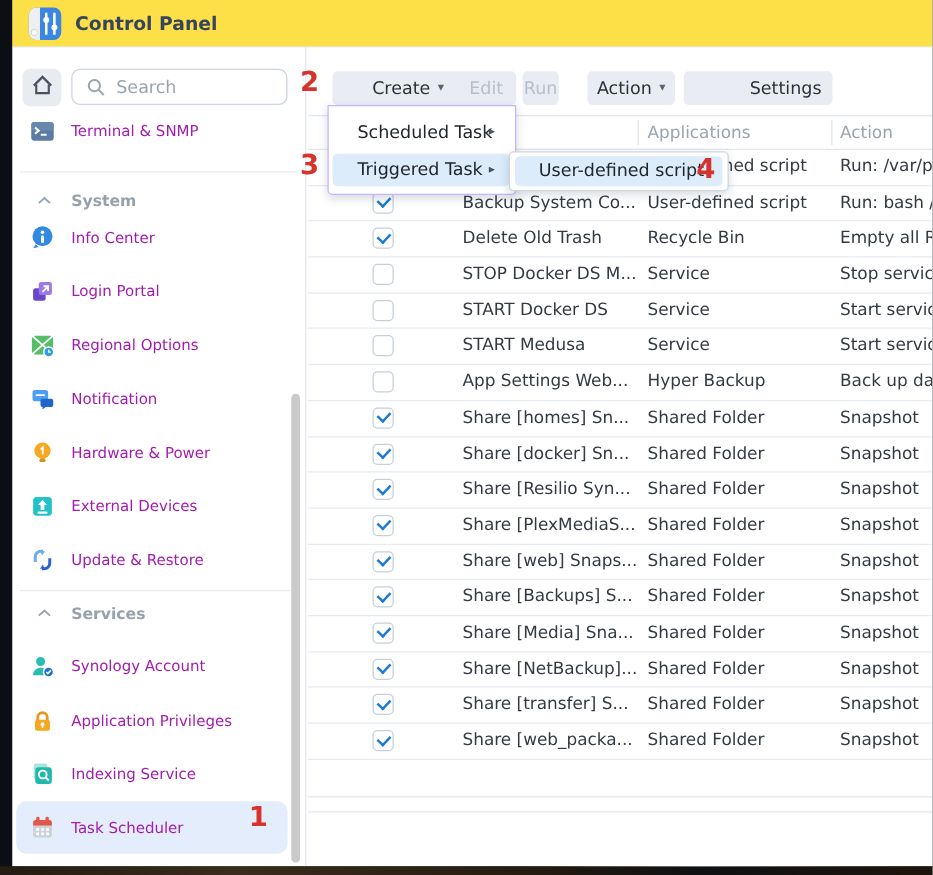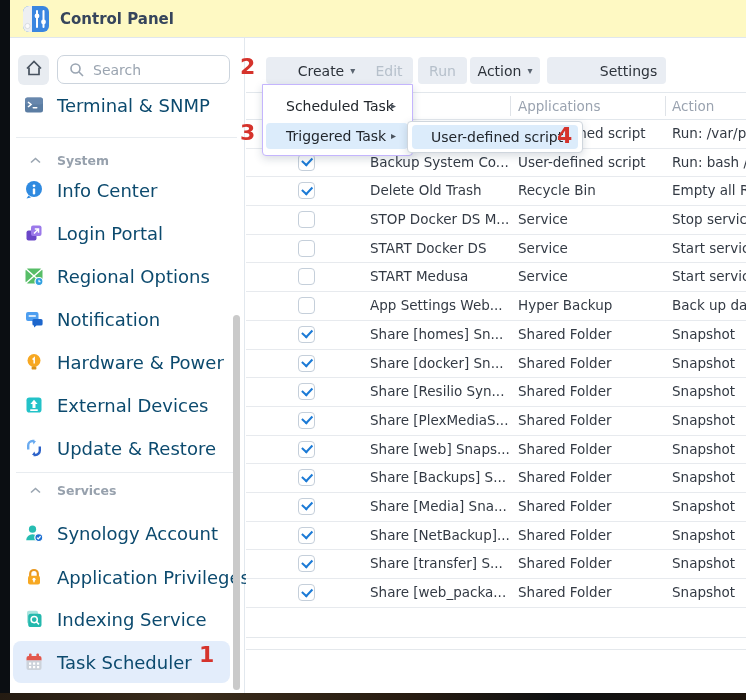--- a/index.html
+++ b/index.html
@@ -2,49 +2,49 @@
 <html><head>
 <meta charset="utf-8">
 <style>
   html,body{margin:0;padding:0;}
   body{font-family:"DejaVu Sans","Liberation Sans",sans-serif;}
   .screen{position:relative;width:746px;height:700px;overflow:hidden;background:#0b0e12;}
   .screen::after{content:"";position:absolute;left:0;bottom:0;width:746px;height:7px;
     background:linear-gradient(90deg,#241b12,#3a2c1c 25%,#271c11 55%,#31251717 75%,#1e150d);}
   .window{position:absolute;left:10px;top:0;width:736px;height:693px;background:#fff;}
   
-  .titlebar{position:absolute;left:0;top:0;width:100%;height:38px;background:#fef9c3;
+  .titlebar{position:absolute;left:0;top:0;width:100%;height:38px;background:#fde047;
     border-bottom:1px solid #e0e7ee;box-sizing:border-box;display:flex;align-items:center;}
   .cp-icon{position:absolute;left:12px;top:5px;width:28px;height:28px;}
   .title{position:absolute;left:50px;top:0;line-height:38px;font-size:15px;font-weight:bold;color:#36455c;}
   
   .sidebar{position:absolute;left:0;top:38px;width:235px;height:655px;background:#fff;
     border-right:1px solid #e2e8ee;box-sizing:border-box;}
   .home-btn{position:absolute;left:8px;top:17px;width:31px;height:30px;background:#e8ecf1;
     border-radius:6px;display:flex;align-items:center;justify-content:center;cursor:pointer;}
   .search{position:absolute;left:47px;top:17px;width:173px;height:29px;border:1px solid #ccd4dd;
     border-radius:7px;box-sizing:border-box;display:flex;align-items:center;gap:8px;padding-left:11px;background:#fff;}
   .search .ph{color:#9aa4b0;font-size:14px;}
   .sdivider{position:absolute;left:6px;width:221px;height:1px;background:#e8ecf0;}
   .sitem{position:absolute;left:14px;height:28px;display:flex;align-items:center;gap:13px;cursor:pointer;}
   .sitem .icn{width:20px;height:20px;flex:0 0 20px;display:flex;}
-  .sitem .slabel{font-size:18px;color:#0c4a6e;white-space:nowrap;}
+  .sitem .slabel{font-size:12px;color:#a21caf;white-space:nowrap;}
   .shdr{position:absolute;left:20px;height:20px;display:flex;align-items:center;gap:16px;cursor:pointer;justify-content:center;}
   .shdr .shlabel{font-size:12.5px;font-weight:bold;color:#97a1ad;}
   .sel{position:absolute;left:3px;top:603px;width:217px;height:42px;background:#e3edfb;border-radius:8px;}
   .sthumb{position:absolute;left:223px;top:277px;width:7px;height:375px;background:#cacaca;border-radius:4px;}
   
   .main{position:absolute;left:236px;top:38px;width:500px;height:655px;background:#fff;overflow:hidden;}
   .btn{position:absolute;top:19px;height:27px;background:#e9edf3;border-radius:4px;
     display:flex;align-items:center;justify-content:center;gap:6px;font-size:14px;color:#2c323a;cursor:pointer;}
   .btn.disabled{color:#b6c0cb;cursor:default;}
   .btn .caret{font-size:10px;color:#5a6470;line-height:1;}
   .b-create{left:20px;width:91px;padding-left:15px;}
   .b-edit{left:119px;width:48px;}
-  .b-run{left:172px;width:49px;}
+  .b-run{left:172px;width:29px;}
   .b-action{left:224px;width:70px;}
   .b-settings{left:301px;width:75px;padding-left:44px;}
   .thead{position:absolute;left:0;top:54px;width:500px;height:28px;border-top:1px solid #e2e7ec;
     border-bottom:1px solid #e2e7ec;box-sizing:border-box;}
   .thead .hlabel{position:absolute;top:0;line-height:26px;font-size:13.5px;color:#9aa3b0;cursor:pointer;}
   .h-app{left:272px;} .h-action{left:426px;}
   .vsep{position:absolute;top:3px;width:1px;height:20px;background:#dfe3e8;}
   .vs1{left:264px;} .vs2{left:419px;}
   .tbody{position:absolute;left:0;top:82px;width:500px;}
   .trow{position:relative;width:500px;height:28.7px;border-bottom:1px solid #e7eaee;box-sizing:border-box;font-size:13.5px;color:#333a44;}

